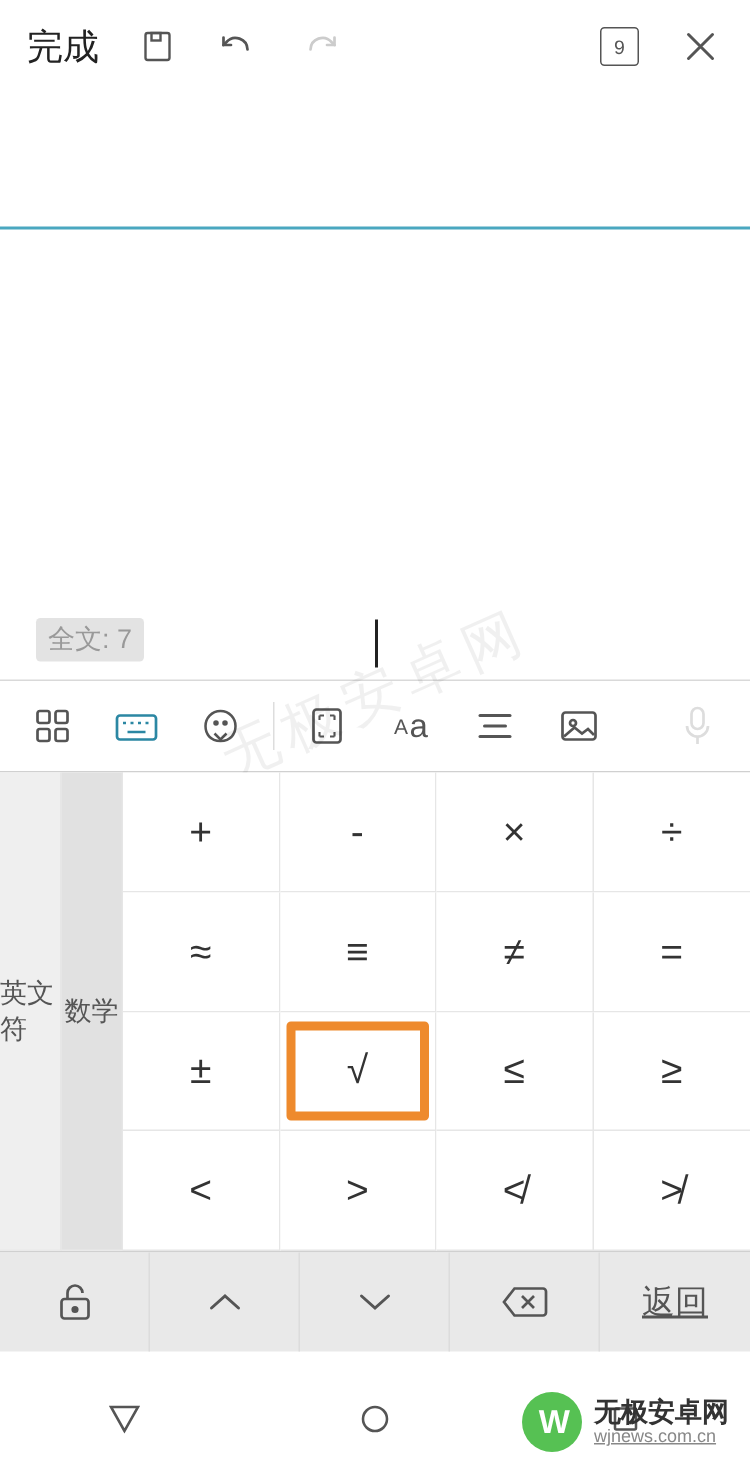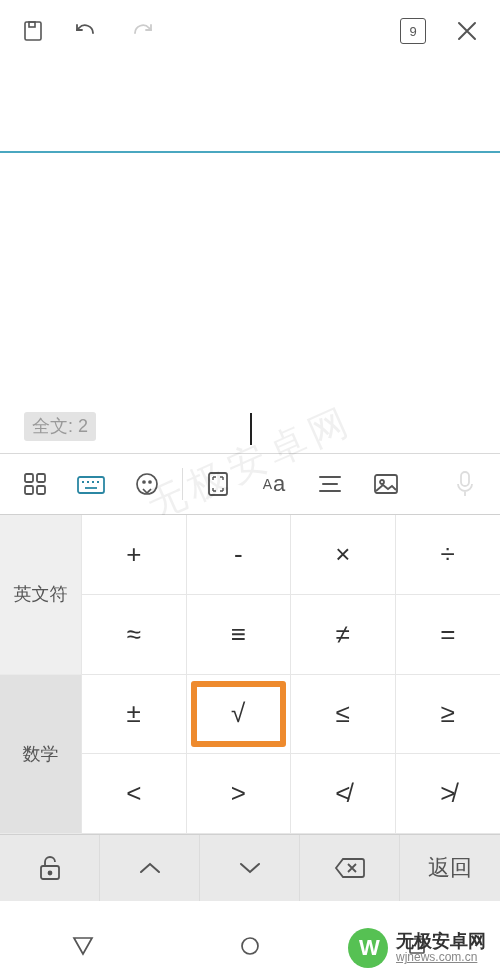--- a/index.html
+++ b/index.html
@@ -92,21 +92,21 @@
   .toolbar .mic { color: #ddd; margin-left:auto; }
 
   .panel {
     display: flex;
     height: 320px;
     border-bottom: 1px solid #d0d0d0;
   }
   .cats {
     width: 82px;
     display: flex;
-    flex-direction: column;
+    flex-direction: row;
     background: #f3f3f3;
   }
   .cat {
     flex: 1;
     display: flex; align-items: center; justify-content: center;
     font-size: 18px;
     color: #555;
     border-right: 1px solid #e6e6e6;
     border-bottom: 1px solid #eaeaea;
     background: #efefef;
@@ -143,20 +143,21 @@
     height: 66px;
     display: grid;
     grid-template-columns: repeat(5, 1fr);
     background: #e9e9e9;
   }
   .botcell {
     display: flex; align-items: center; justify-content: center;
     color: #555;
     font-size: 22px;
     border-right: 1px solid #dcdcdc;
+    text-decoration: underline;
   }
   .botcell:last-child { border-right: none; }
 
   .navbar {
     position: absolute;
     left: 0; right: 0; bottom: 0;
     height: 64px;
     background: #fff;
     display: flex;
     align-items: center;
@@ -197,20 +198,21 @@
     white-space: nowrap;
     pointer-events:none;
   }
 
   svg { display:block; }
 </style>
 </head>
 <body>
 
 <div class="topbar">
+  <div class="done">完成</div>
   <div class="tbicon">
     <svg width="24" height="24" viewBox="0 0 24 24" fill="none" stroke="#555" stroke-width="1.6">
       <rect x="4" y="3" width="16" height="18" rx="1.5"></rect>
       <rect x="8" y="3" width="6" height="5"></rect>
     </svg>
   </div>
   <div class="tbicon">
     <svg width="28" height="24" viewBox="0 0 28 24" fill="none" stroke="#555" stroke-width="1.8" stroke-linecap="round">
       <path d="M20 14a8 8 0 0 0-14-5l-2 2"></path>
       <path d="M4 6v5h5"></path>
@@ -231,21 +233,21 @@
       <path d="M3 3L19 19M19 3L3 19"></path>
     </svg>
   </div>
 </div>
 
 <div class="editor-top"></div>
 
 <div class="editor-main">
   <div class="diag-wm">无极安卓网</div>
   <div class="cursor"></div>
-  <div class="wc-badge">全文: 2</div>
+  <div class="wc-badge">全文: 7</div>
 </div>
 
 <div class="toolbar">
   <div class="tbtn">
     <svg width="26" height="26" viewBox="0 0 26 26" fill="none" stroke="#555" stroke-width="1.8">
       <rect x="3" y="3" width="8" height="8" rx="1.5"></rect>
       <rect x="15" y="3" width="8" height="8" rx="1.5"></rect>
       <rect x="3" y="15" width="8" height="8" rx="1.5"></rect>
       <rect x="15" y="15" width="8" height="8" rx="1.5"></rect>
     </svg>

